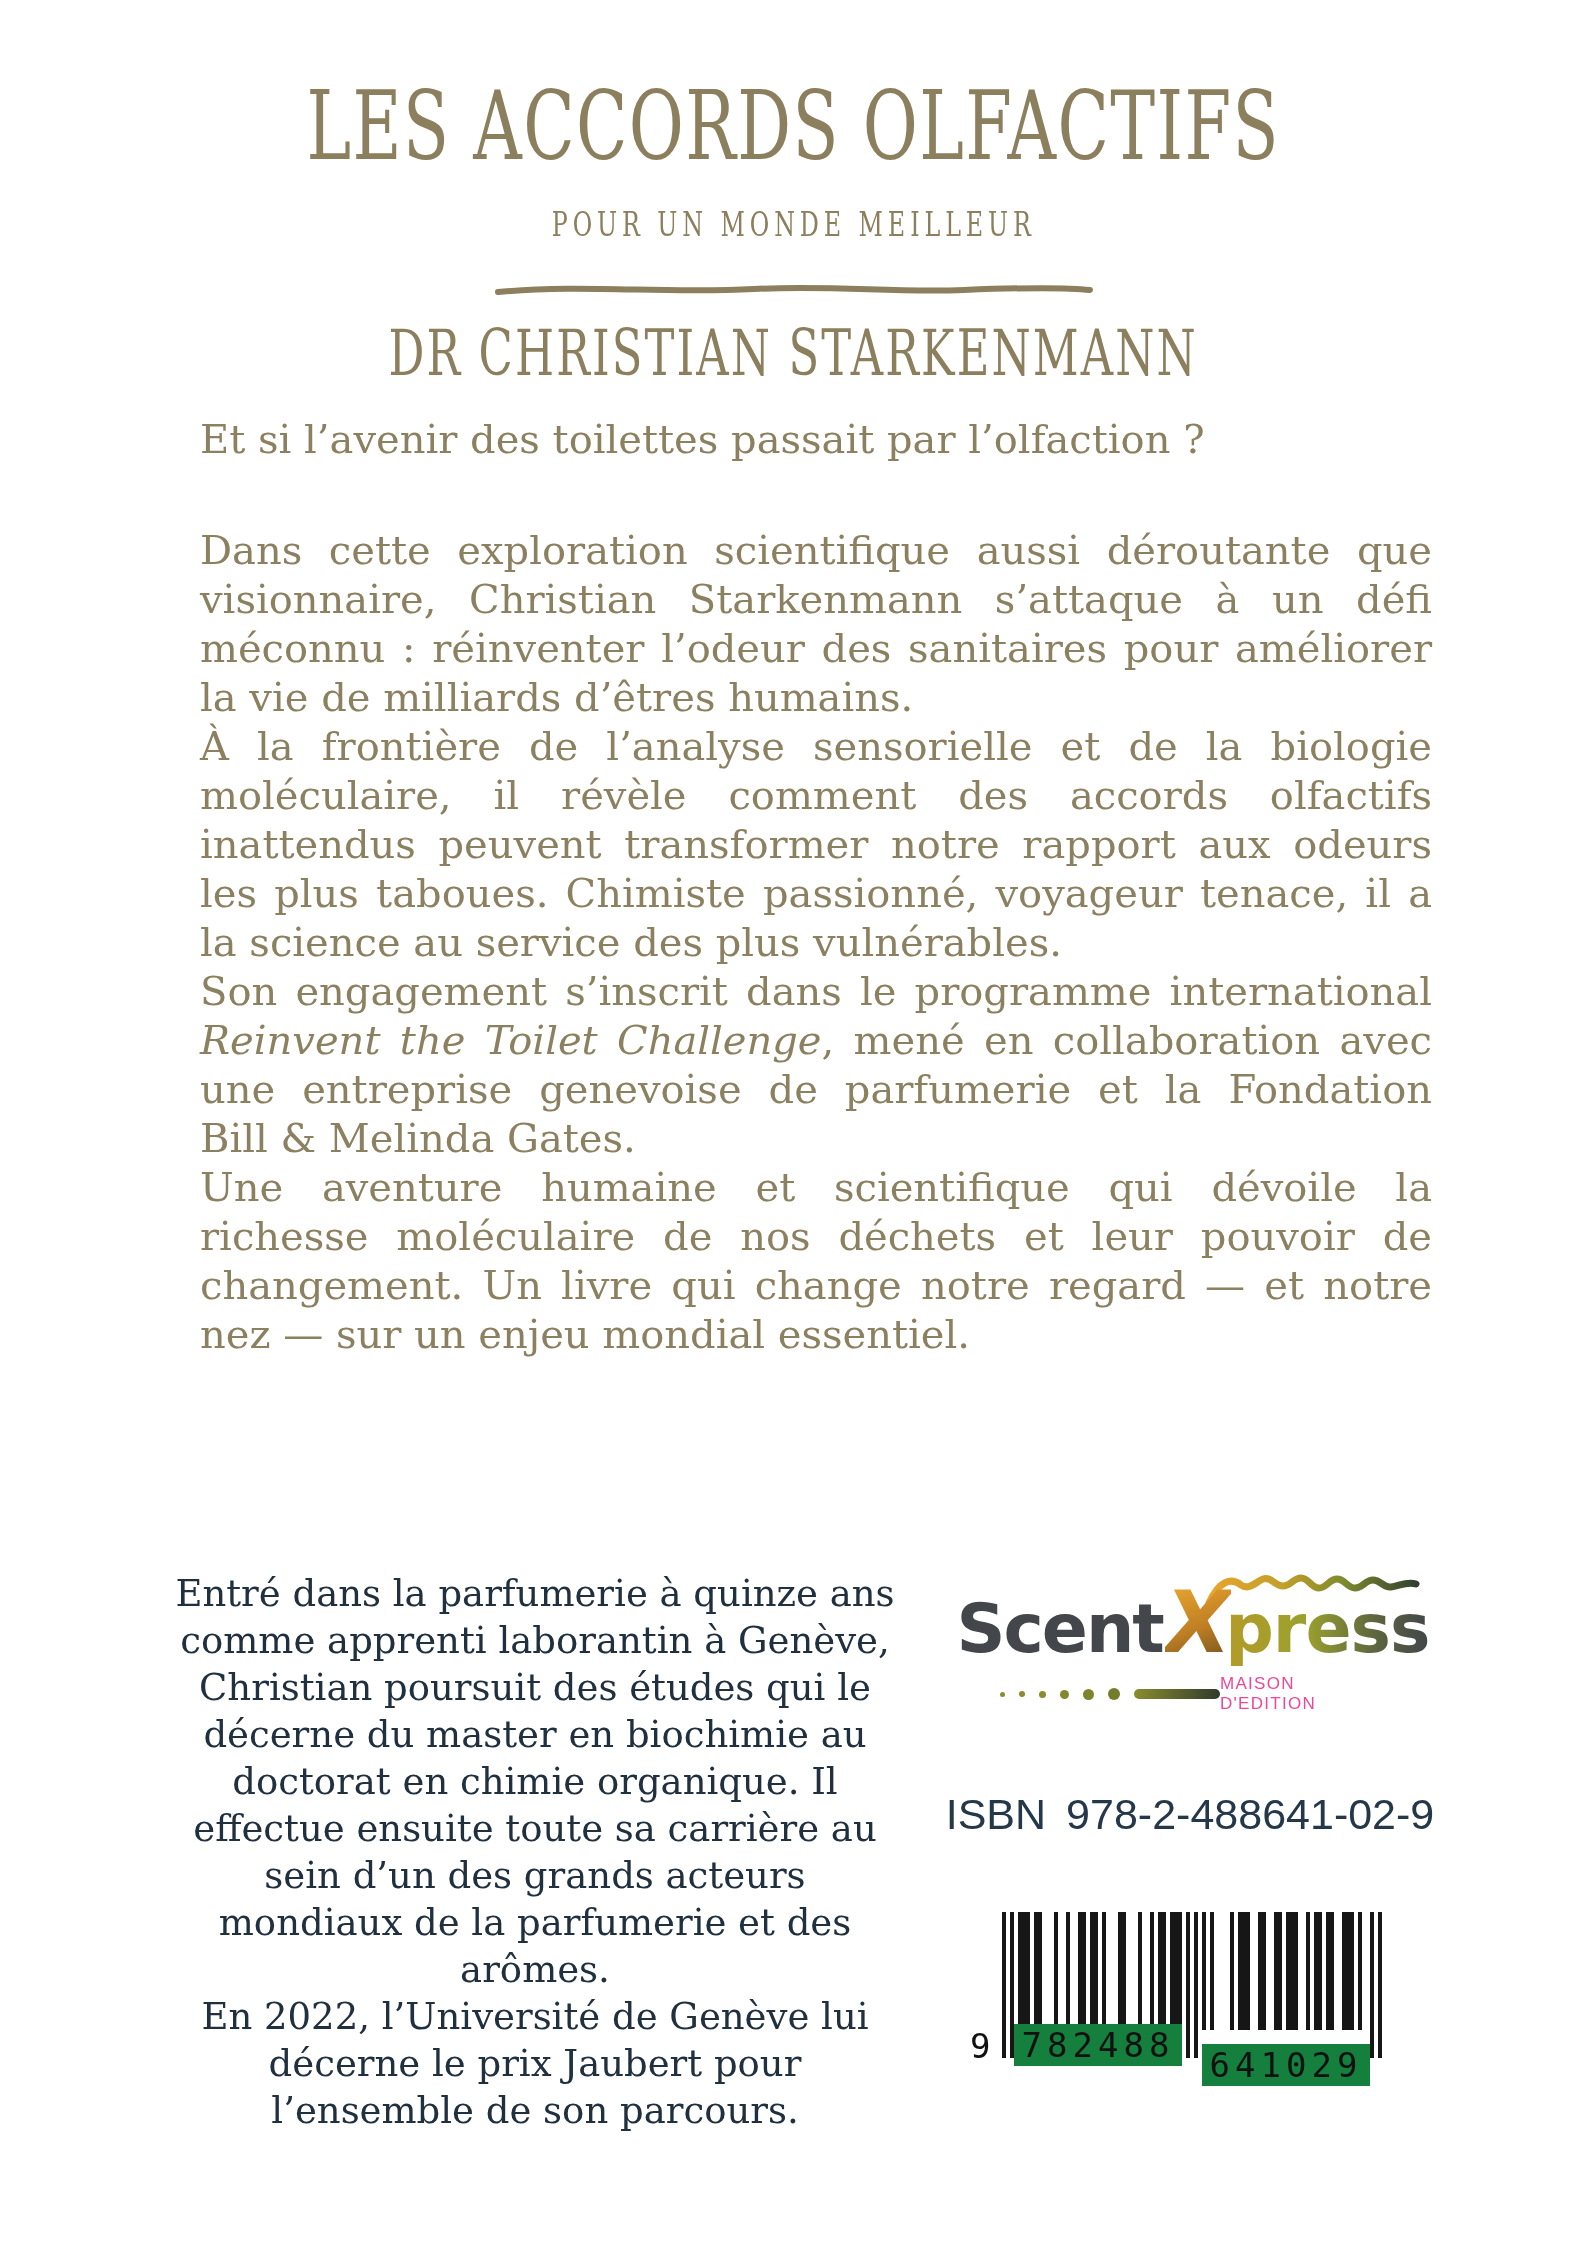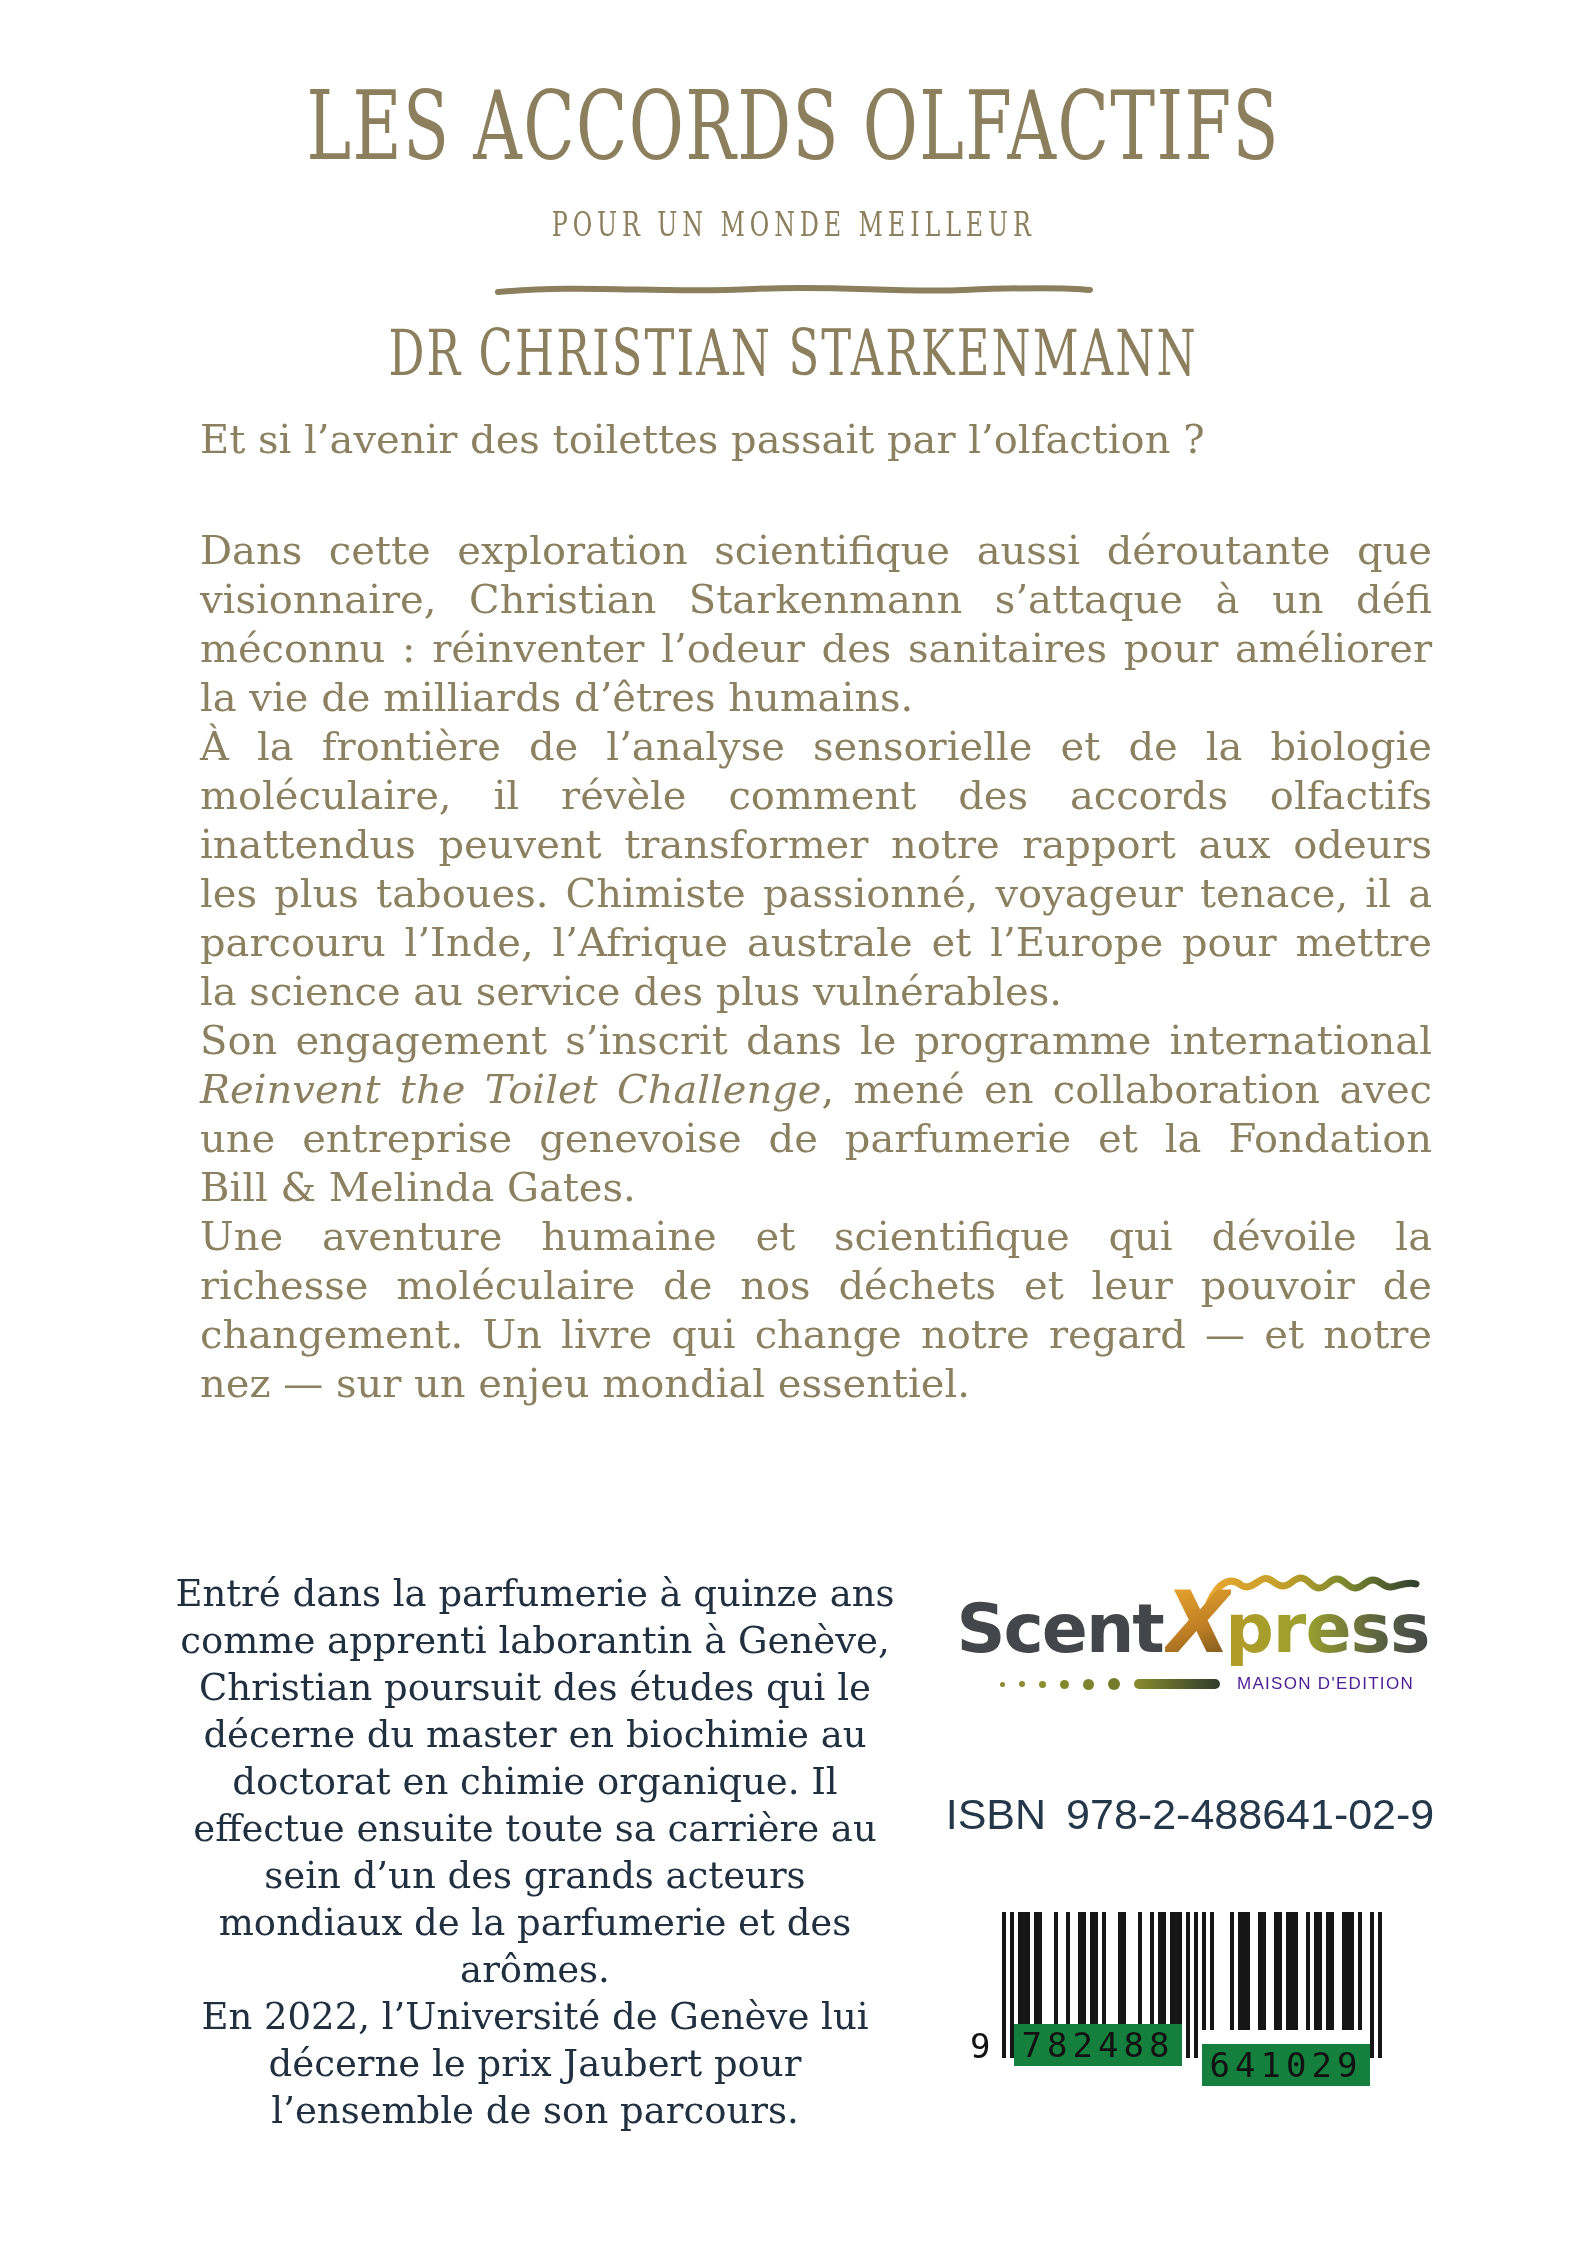--- a/index.html
+++ b/index.html
@@ -47,22 +47,22 @@
   .logo-sub{display:flex;align-items:center;margin-top:6px;padding-left:42px;position:relative;}
   .dot{border-radius:50%;margin-right:14px;flex:none;}
   .d1{width:5px;height:5px;background:#8f8a33;}
   .d2{width:6px;height:6px;background:#8f8a33;}
   .d3{width:7px;height:7px;background:#8a8c2e;}
   .d4{width:9px;height:9px;background:#84882d;}
   .d5{width:11px;height:11px;background:#7d842d;}
   .d6{width:12px;height:12px;background:#747c2c;}
   .lg-bar{width:86px;height:10px;border-radius:6px;flex:none;
         background:linear-gradient(90deg,#8a8c2e,#2f3b2c);}
-  .maison{margin-left:auto;margin-right:14px;font-family:"Liberation Sans",sans-serif;
-        font-size:17px;letter-spacing:1.3px;color:#4c1d95;}
+  .maison{margin-left:auto;margin-right:31px;font-family:"Liberation Sans",sans-serif;
+        font-size:17px;letter-spacing:1.3px;color:#ec4899;}
 
   .isbn,.price{position:absolute;left:940px;width:500px;text-align:center;
         font-family:"Liberation Sans",sans-serif;font-size:43px;color:#253849;}
   .isbn{top:1790px;}
   .price{top:1852px;}
   .isbn .num{margin-left:20px;}
 
   
   .barcode{position:absolute;left:968px;top:1912px;width:420px;height:165px;}
   .bars{display:flex;margin-left:34px;}
@@ -105,21 +105,20 @@
   <div class="synopsis">
     <div class="line">Dans cette exploration scientifique aussi déroutante que</div>
     <div class="line">visionnaire, Christian Starkenmann s’attaque à un défi</div>
     <div class="line">méconnu : réinventer l’odeur des sanitaires pour améliorer</div>
     <div class="line end">la vie de milliards d’êtres humains.</div>
 
     <div class="line">À la frontière de l’analyse sensorielle et de la biologie</div>
     <div class="line">moléculaire, il révèle comment des accords olfactifs</div>
     <div class="line">inattendus peuvent transformer notre rapport aux odeurs</div>
     <div class="line">les plus taboues. Chimiste passionné, voyageur tenace, il a</div>
-    <div class="line">parcouru l’Inde, l’Afrique australe et l’Europe pour mettre</div>
     <div class="line end">la science au service des plus vulnérables.</div>
 
     <div class="line">Son engagement s’inscrit dans le programme international</div>
     <div class="line"><span class="it">Reinvent the Toilet Challenge</span><span>, mené en collaboration avec</span></div>
     <div class="line">une entreprise genevoise de parfumerie et la Fondation</div>
     <div class="line end">Bill &amp; Melinda Gates.</div>
 
     <div class="line">Une aventure humaine et scientifique qui dévoile la</div>
     <div class="line">richesse moléculaire de nos déchets et leur pouvoir de</div>
     <div class="line">changement. Un livre qui change notre regard — et notre</div>

